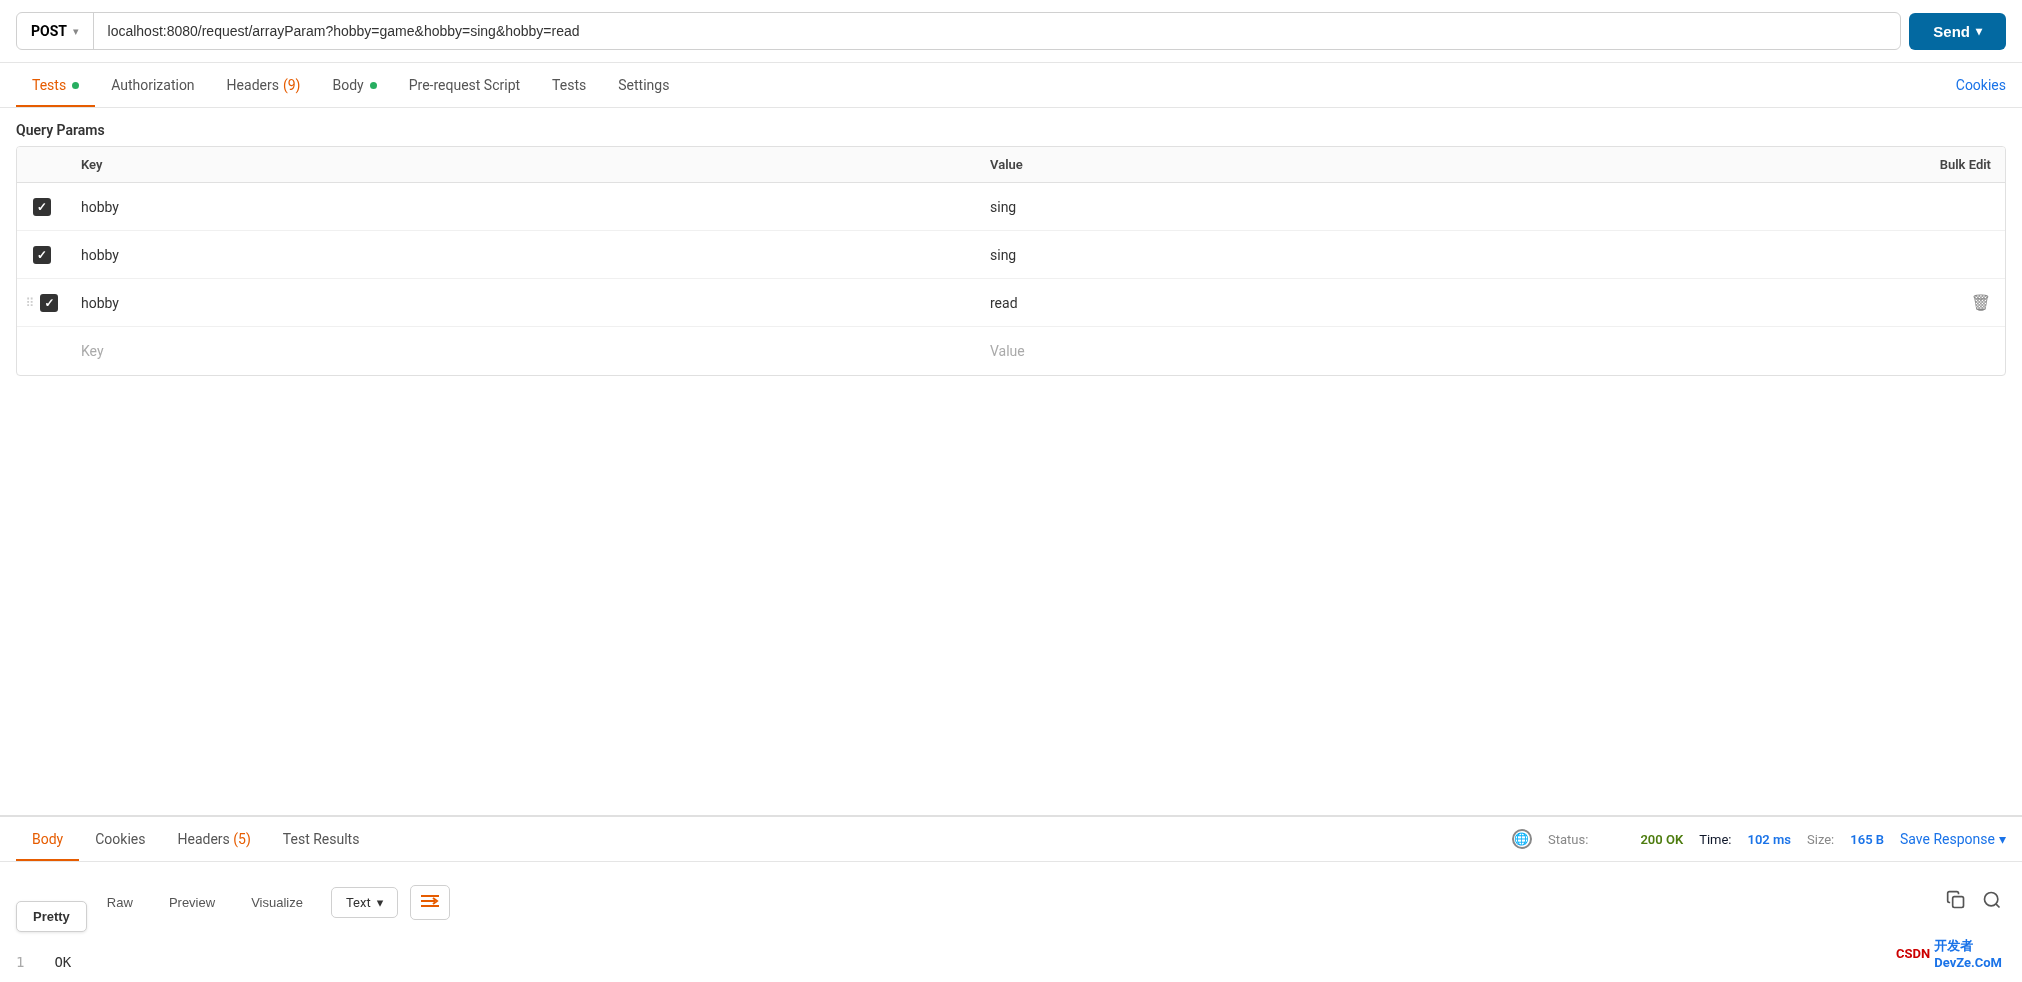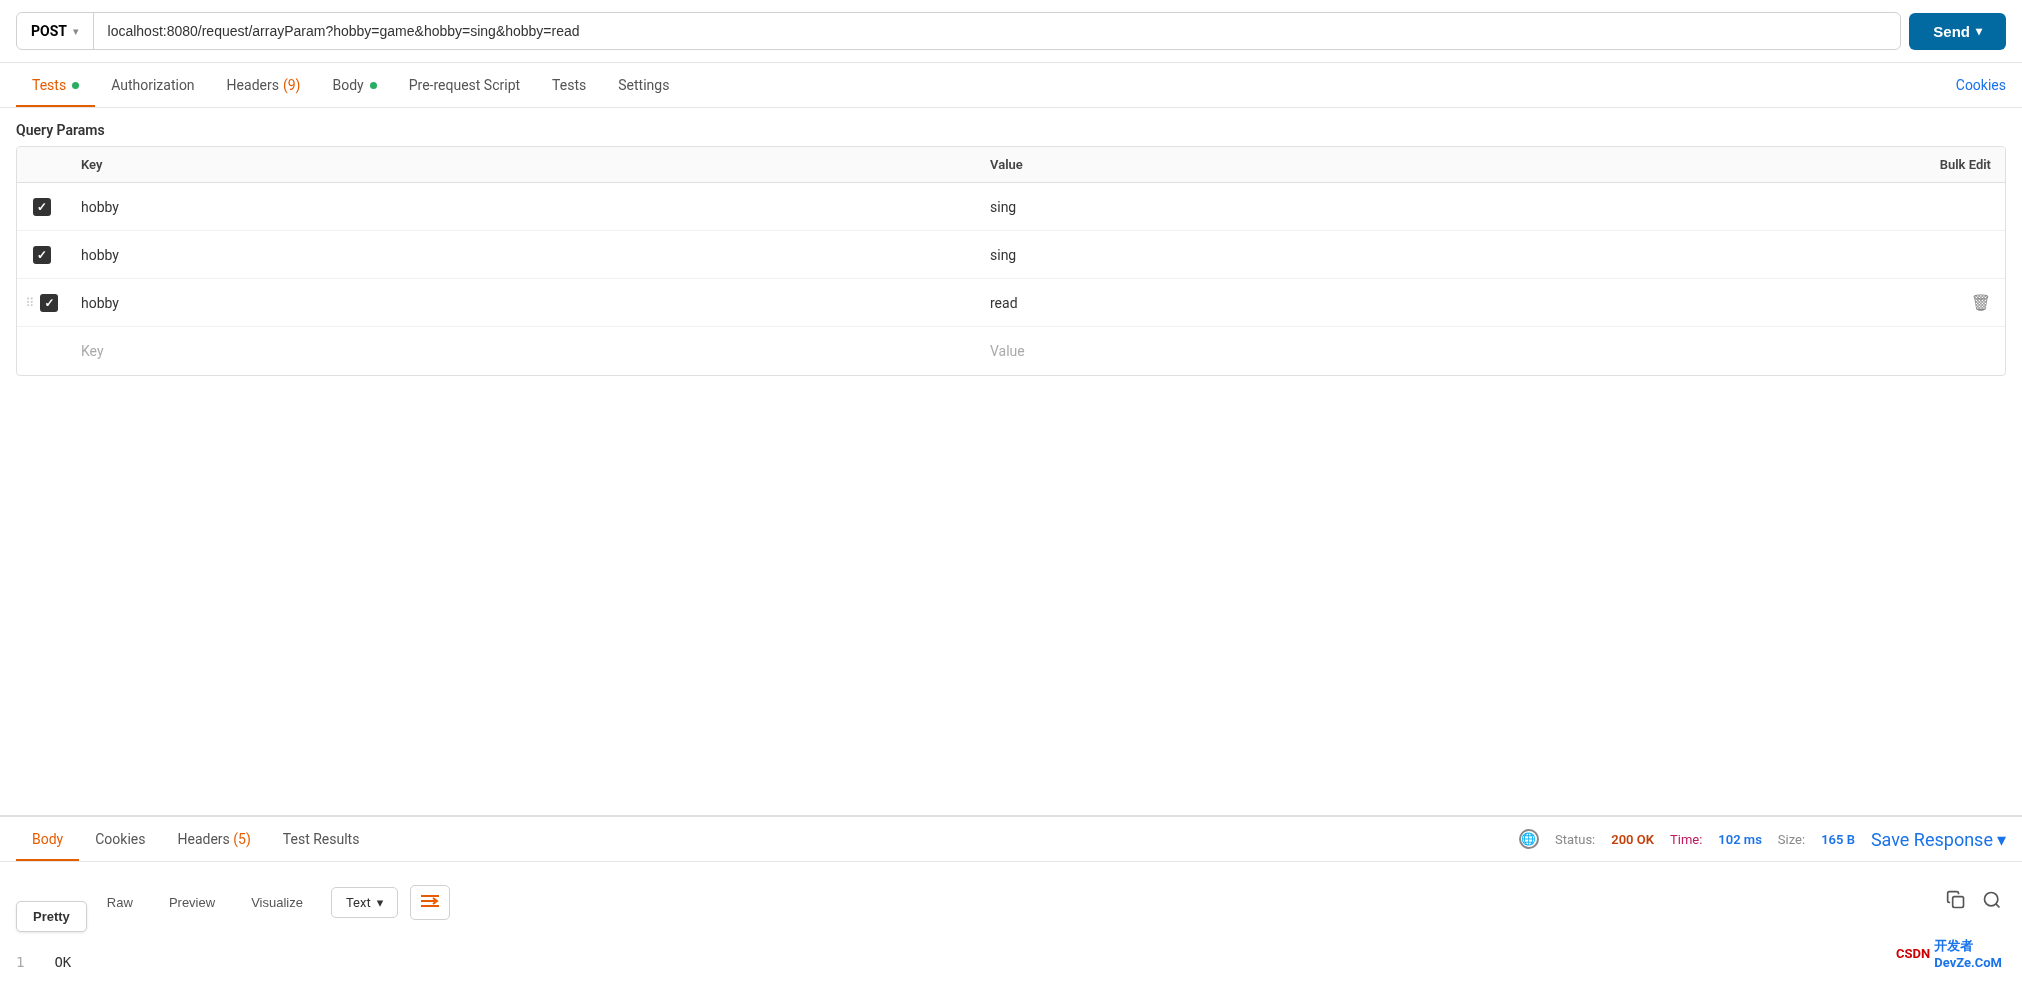--- a/index.html
+++ b/index.html
@@ -245,28 +245,28 @@
       color: #e65c00;
     }
     .response-status {
       margin-left: auto;
       display: flex;
       align-items: center;
       gap: 16px;
       font-size: 13px;
     }
     .status-label { color: #888; }
-    .status-value { color: #c2410c; font-weight: 600; }
-    .time-label { color: #be185d; }
+    .status-value { color: #4d7c0f; font-weight: 600; margin-left: 36px; }
+    .time-label { color: #0f172a; }
     .time-value { color: #1a73e8; font-weight: 600; }
     .size-label { color: #888; }
     .size-value { color: #1a73e8; font-weight: 600; }
     .save-response {
       color: #1a73e8;
-      font-size: 18px;
+      font-size: 14px;
       cursor: pointer;
       display: flex;
       align-items: center;
       gap: 4px;
     }
     
     .response-toolbar {
       display: flex;
       align-items: center;
       padding: 10px 16px;

